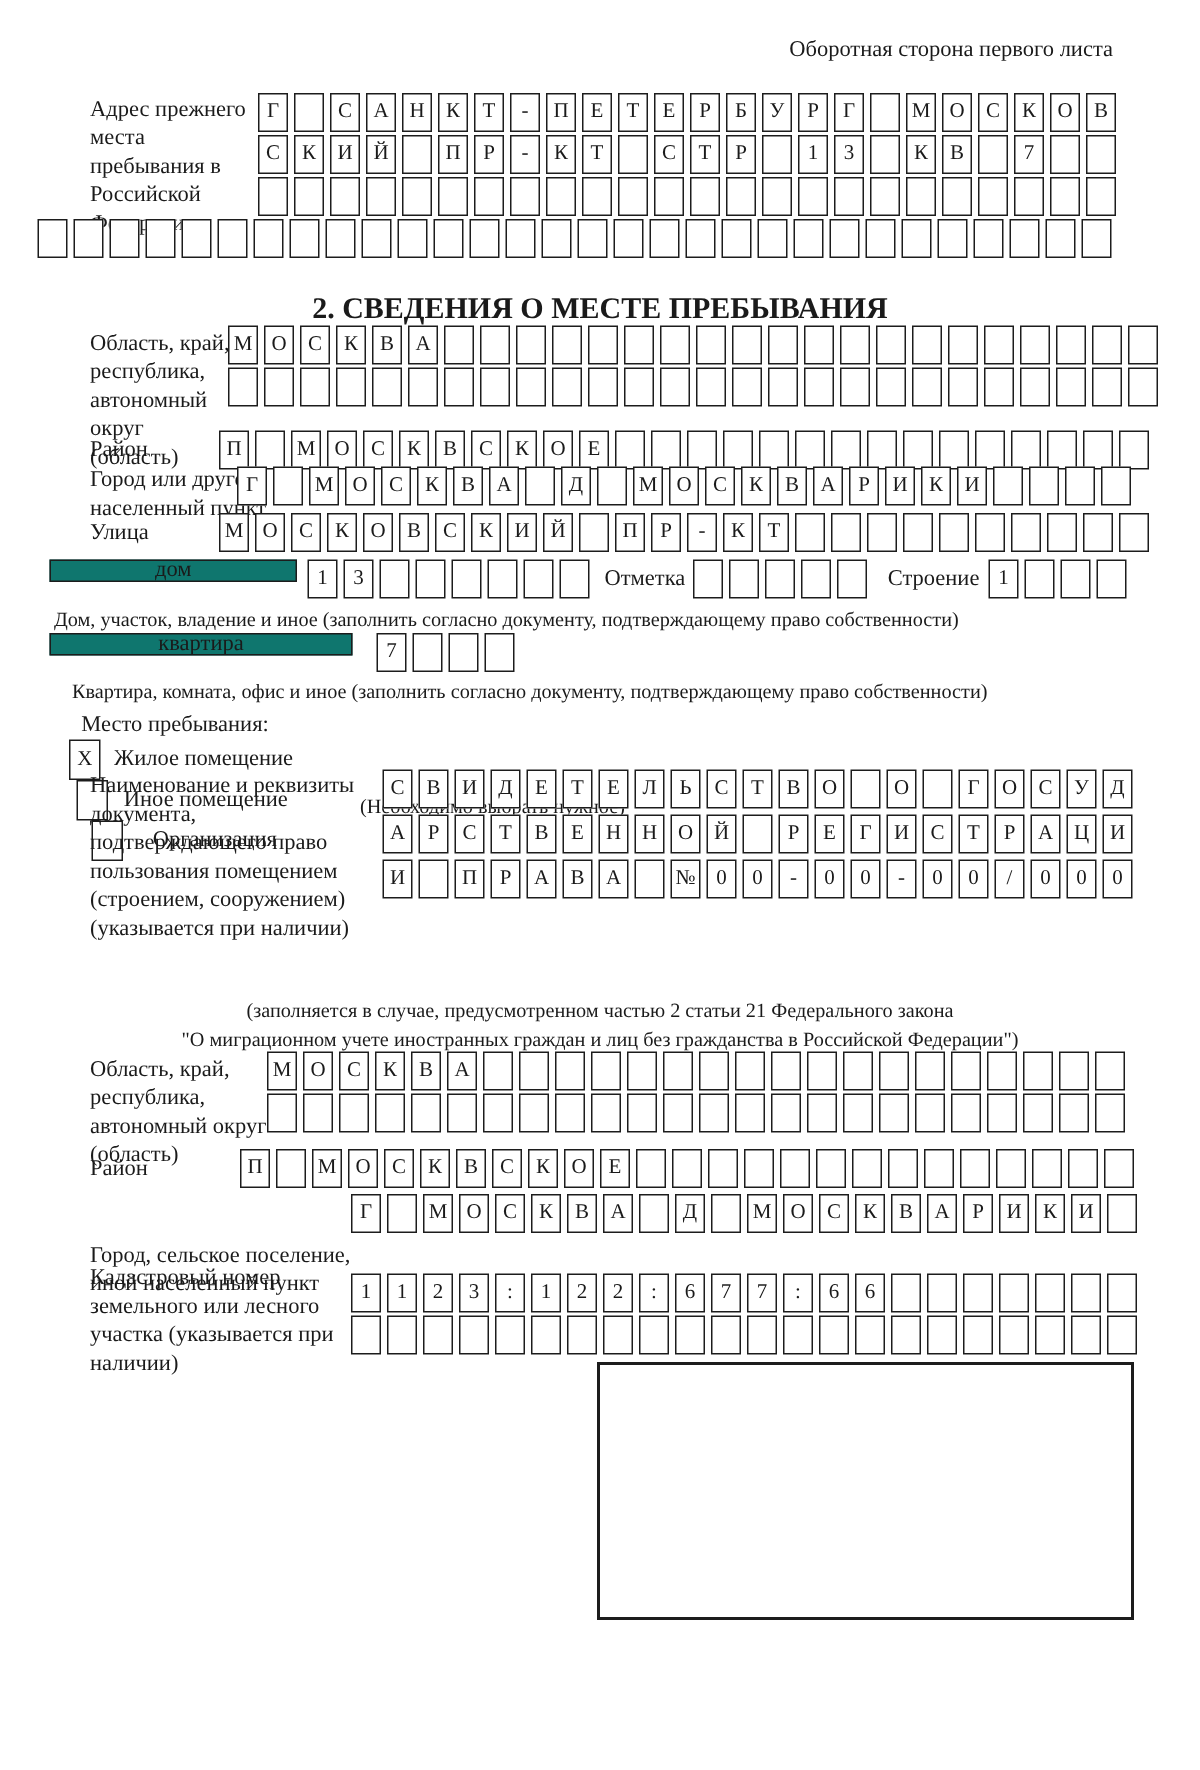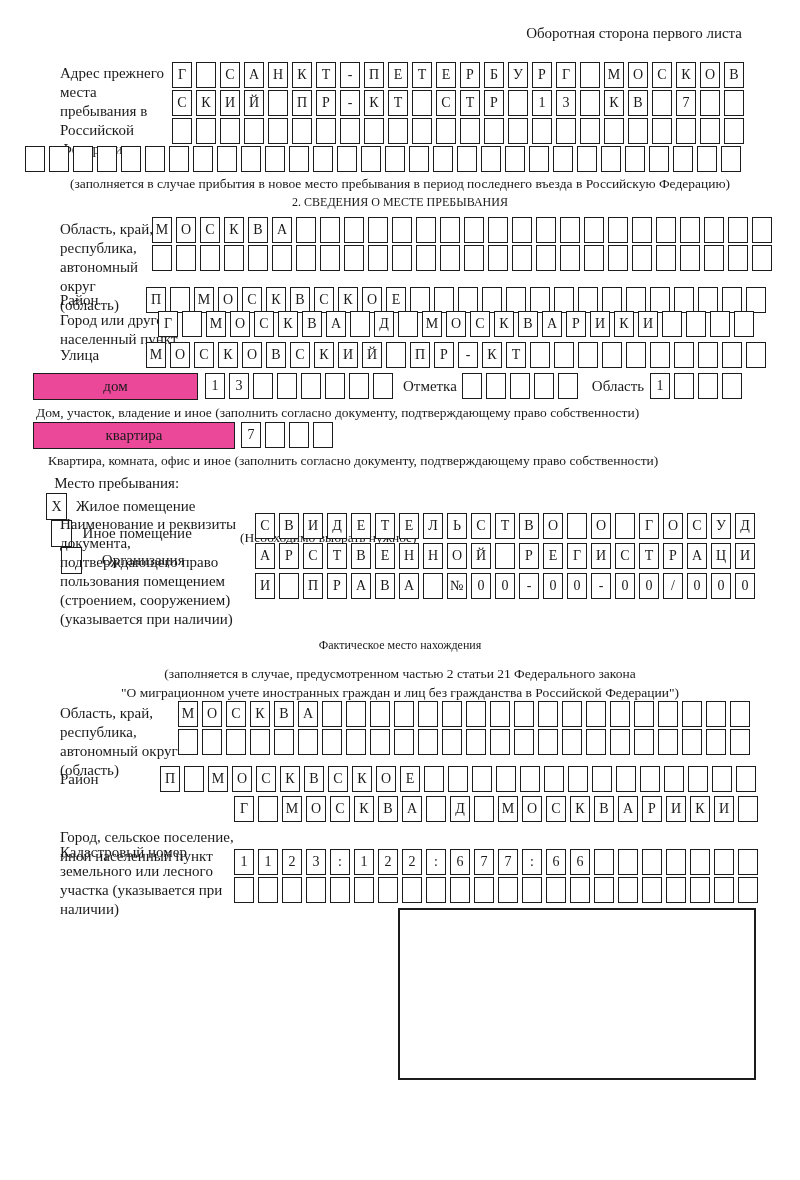--- a/index.html
+++ b/index.html
@@ -7,35 +7,35 @@
     position:relative;
     width:800px;height:1180px;
     background:#fff;
     font-family:"Liberation Serif","DejaVu Serif",serif;
     color:#1a1a1a;
     overflow:hidden;
   }
   .abs{position:absolute;}
   .lbl{font-size:15px;line-height:19px;}
   .note{font-size:13.5px;line-height:17px;}
-  .title{font-size:12px;font-weight:normal;}
+  .title{font-size:20px;font-weight:bold;}
   .center{left:0;width:800px;text-align:center;}
   .cells{display:flex;height:27px;}
   .cell{
     box-sizing:border-box;flex:none;
     width:20px;height:26px;margin-right:4px;
     border:1.6px solid #1c1c1c;
     display:inline-flex;align-items:center;justify-content:center;
     font-size:14px;line-height:1;background:#fff;
   }
   .widebox{
     box-sizing:border-box;flex:none;
-    border:1.6px solid #1c1c1c;height:27px;
+    border:1.6px solid #1c1c1c;height:15px;
     display:inline-flex;align-items:center;justify-content:center;
-    font-size:15px;background:#ec4899;
+    font-size:15px;background:#0f766e;
   }
   .hrow{display:flex;align-items:flex-start;}
   .hrow .lbl{white-space:nowrap;padding-top:4px;}
   .opt{display:flex;align-items:center;}
   .opt .lbl{padding-top:0;}
   .stamp{
     box-sizing:border-box;
     border:2px solid #1c1c1c;background:#fff;
   }
 </style>
@@ -150,21 +150,20 @@
       <span class="cell"></span>
       <span class="cell"></span>
       <span class="cell"></span>
       <span class="cell"></span>
       <span class="cell"></span>
       <span class="cell"></span>
       <span class="cell"></span>
       <span class="cell"></span>
       <span class="cell"></span>
     </div>
-  <div class="abs note center" style="top:175px;">(заполняется в случае прибытия в новое место пребывания в период последнего въезда в Российскую Федерацию)</div>
 
   <div class="abs title center" style="top:195px;">2. СВЕДЕНИЯ О МЕСТЕ ПРЕБЫВАНИЯ</div>
 
   <div class="abs lbl" style="top:220px;left:60px;width:96px;">Область, край, республика, автономный округ (область)</div>
   <div class="abs cells" style="top:217px;left:152px;">
       <span class="cell">М</span>
       <span class="cell">О</span>
       <span class="cell">С</span>
       <span class="cell">К</span>
       <span class="cell">В</span>
@@ -321,32 +320,32 @@
         <span class="cell"></span>
       </span>
     <span class="lbl" style="margin:0 5px 0 6px;">Отметка</span>
     <span class="cells">
         <span class="cell"></span>
         <span class="cell"></span>
         <span class="cell"></span>
         <span class="cell"></span>
         <span class="cell"></span>
       </span>
-    <span class="lbl" style="margin:0 6px 0 10px;">Область</span>
+    <span class="lbl" style="margin:0 6px 0 10px;">Строение</span>
     <span class="cells">
         <span class="cell">1</span>
         <span class="cell"></span>
         <span class="cell"></span>
         <span class="cell"></span>
       </span>
   </div>
   <div class="abs note" style="top:404px;left:36px;">Дом, участок, владение и иное (заполнить согласно документу, подтверждающему право собственности)</div>
 
   <div class="abs hrow" style="top:422px;left:33px;">
-    <span class="widebox" style="width:202px;margin-right:6px;">квартира</span>
+    <span class="widebox" style="width:202px;margin-right:16px;">квартира</span>
     <span class="cells">
         <span class="cell">7</span>
         <span class="cell"></span>
         <span class="cell"></span>
         <span class="cell"></span>
       </span>
   </div>
   <div class="abs note" style="top:452px;left:48px;">Квартира, комната, офис и иное (заполнить согласно документу, подтверждающему право собственности)</div>
 
   <div class="abs hrow" style="top:470px;left:38px;align-items:center;flex-direction:column;">
@@ -430,21 +429,20 @@
       <span class="cell">0</span>
       <span class="cell">-</span>
       <span class="cell">0</span>
       <span class="cell">0</span>
       <span class="cell">/</span>
       <span class="cell">0</span>
       <span class="cell">0</span>
       <span class="cell">0</span>
     </div>
 
-  <div class="abs title center" style="top:638px;">Фактическое место нахождения</div>
   <div class="abs note center" style="top:665px;">(заполняется в случае, предусмотренном частью 2 статьи 21 Федерального закона</div>
   <div class="abs note center" style="top:684px;">"О миграционном учете иностранных граждан и лиц без гражданства в Российской Федерации")</div>
 
   <div class="abs lbl" style="top:704px;left:60px;width:132px;">Область, край, республика, автономный округ (область)</div>
   <div class="abs cells" style="top:701px;left:178px;">
       <span class="cell">М</span>
       <span class="cell">О</span>
       <span class="cell">С</span>
       <span class="cell">К</span>
       <span class="cell">В</span>

